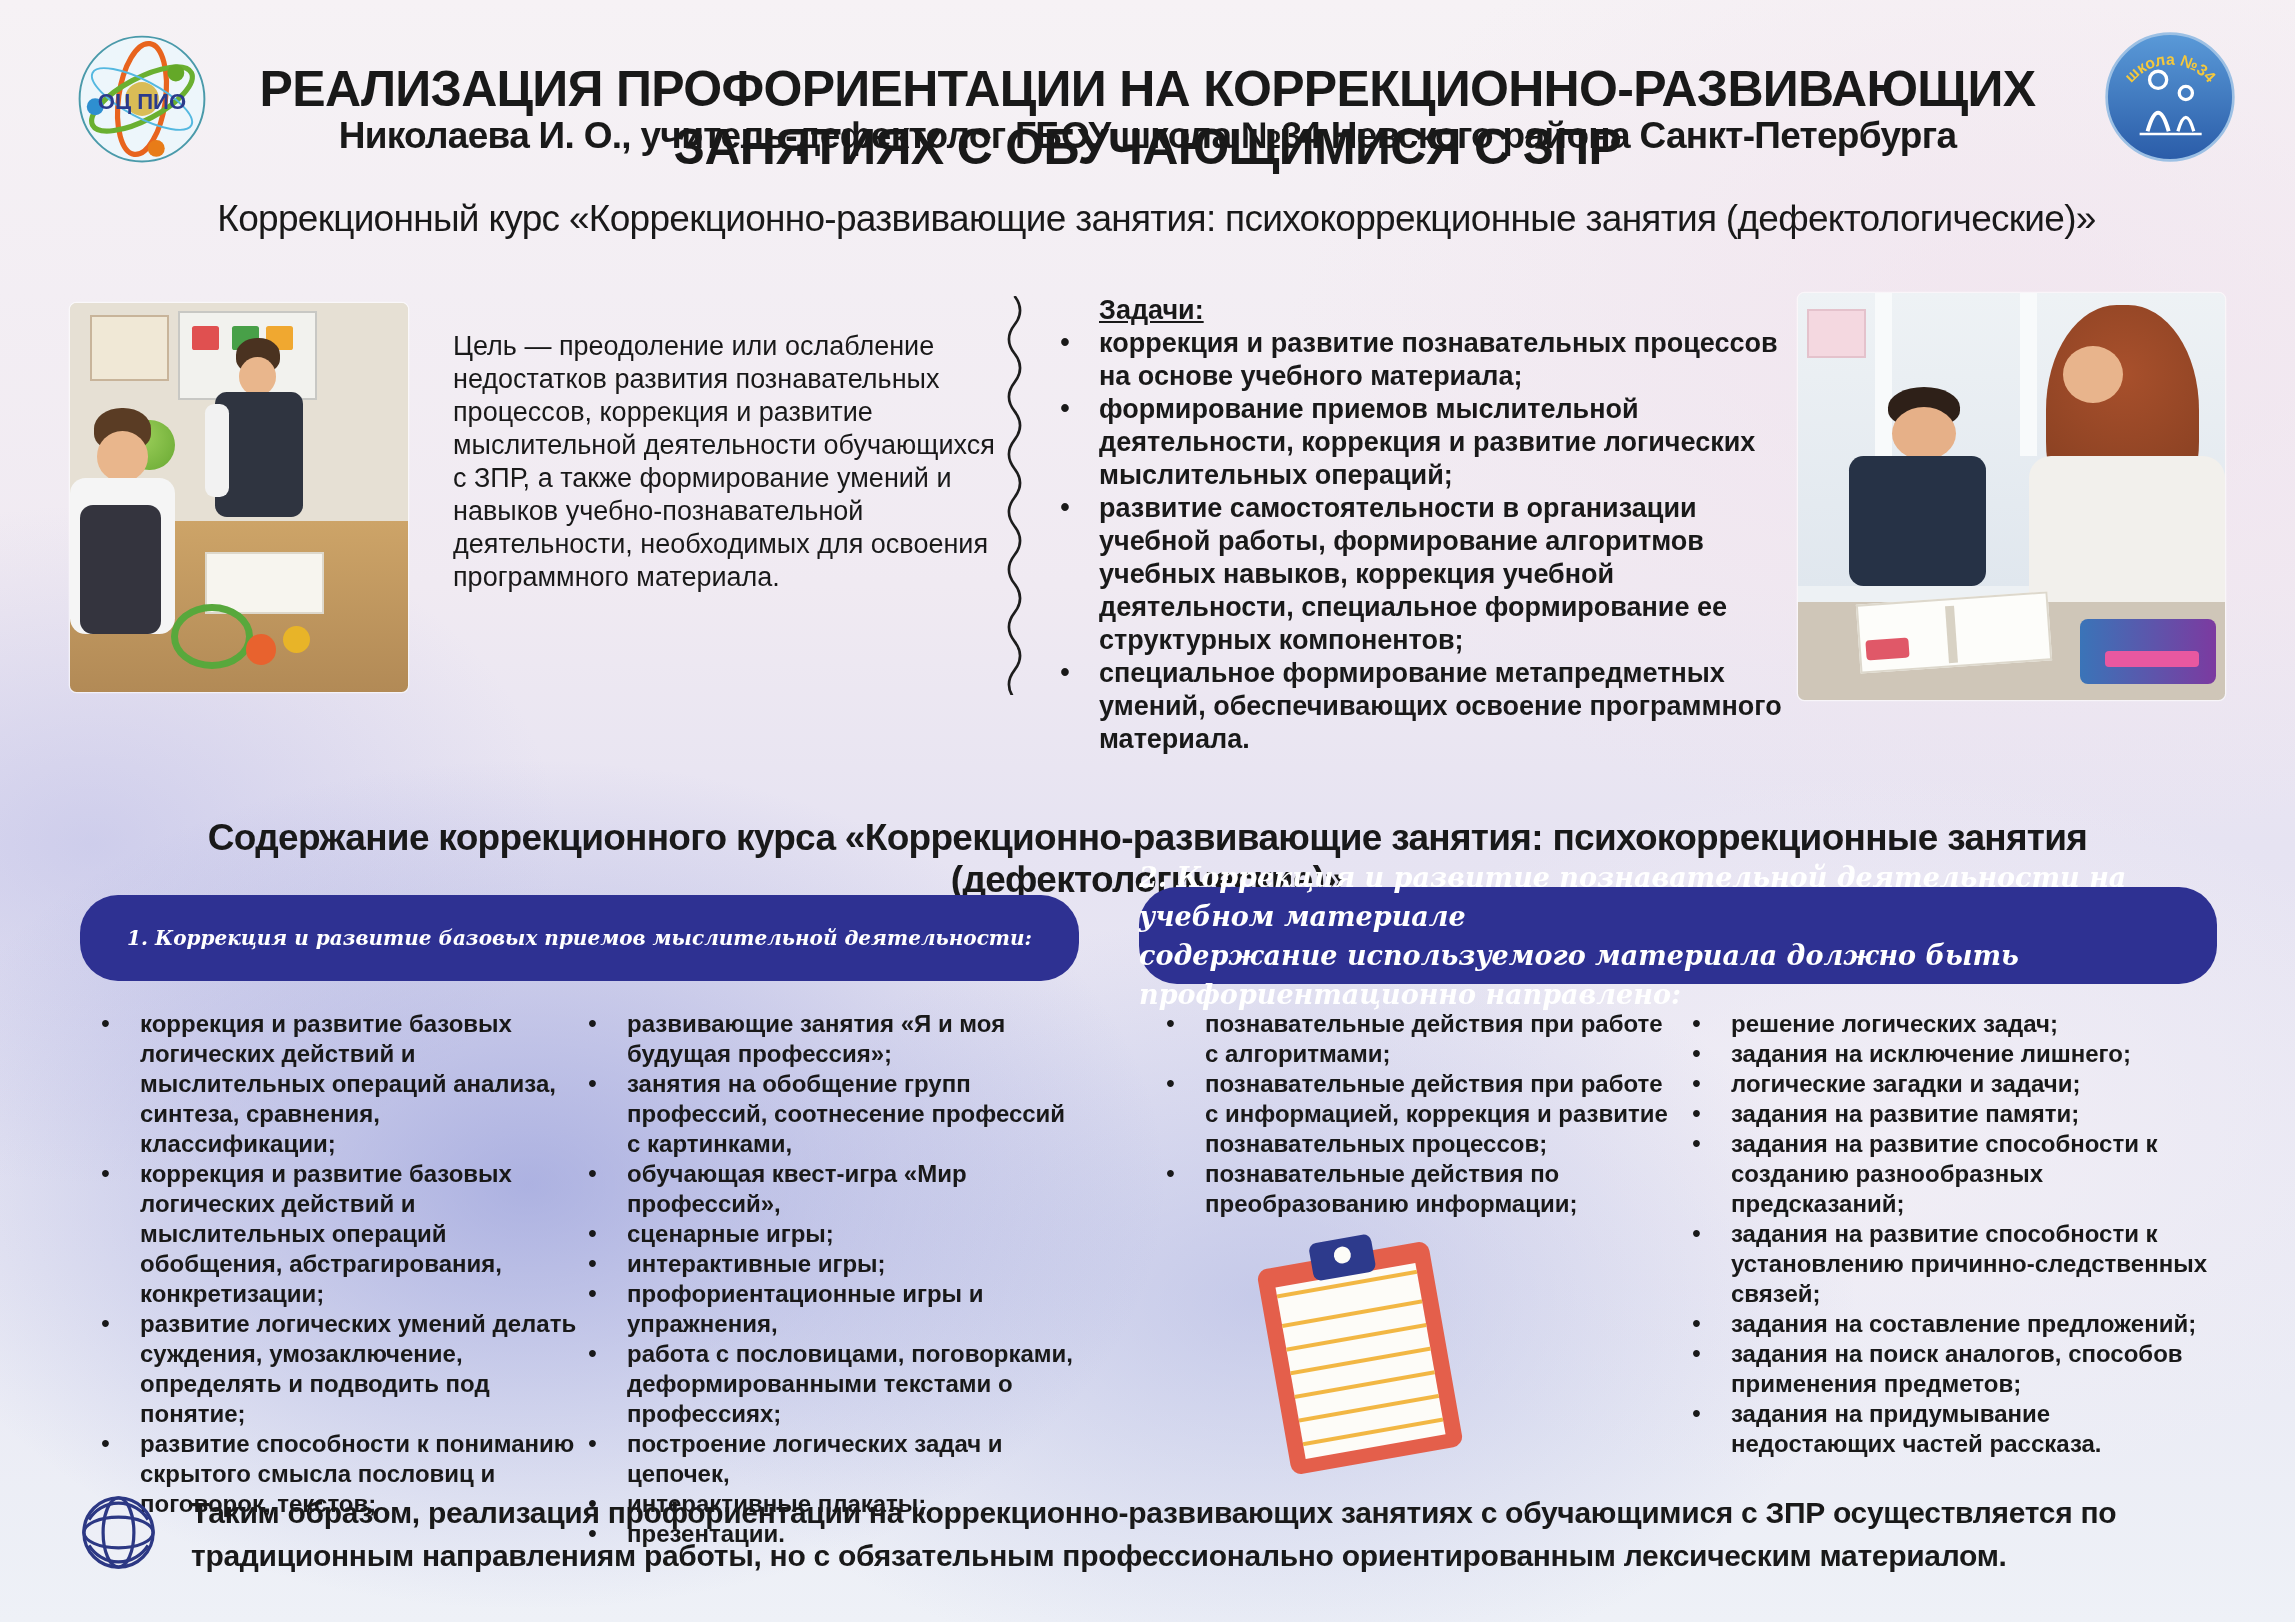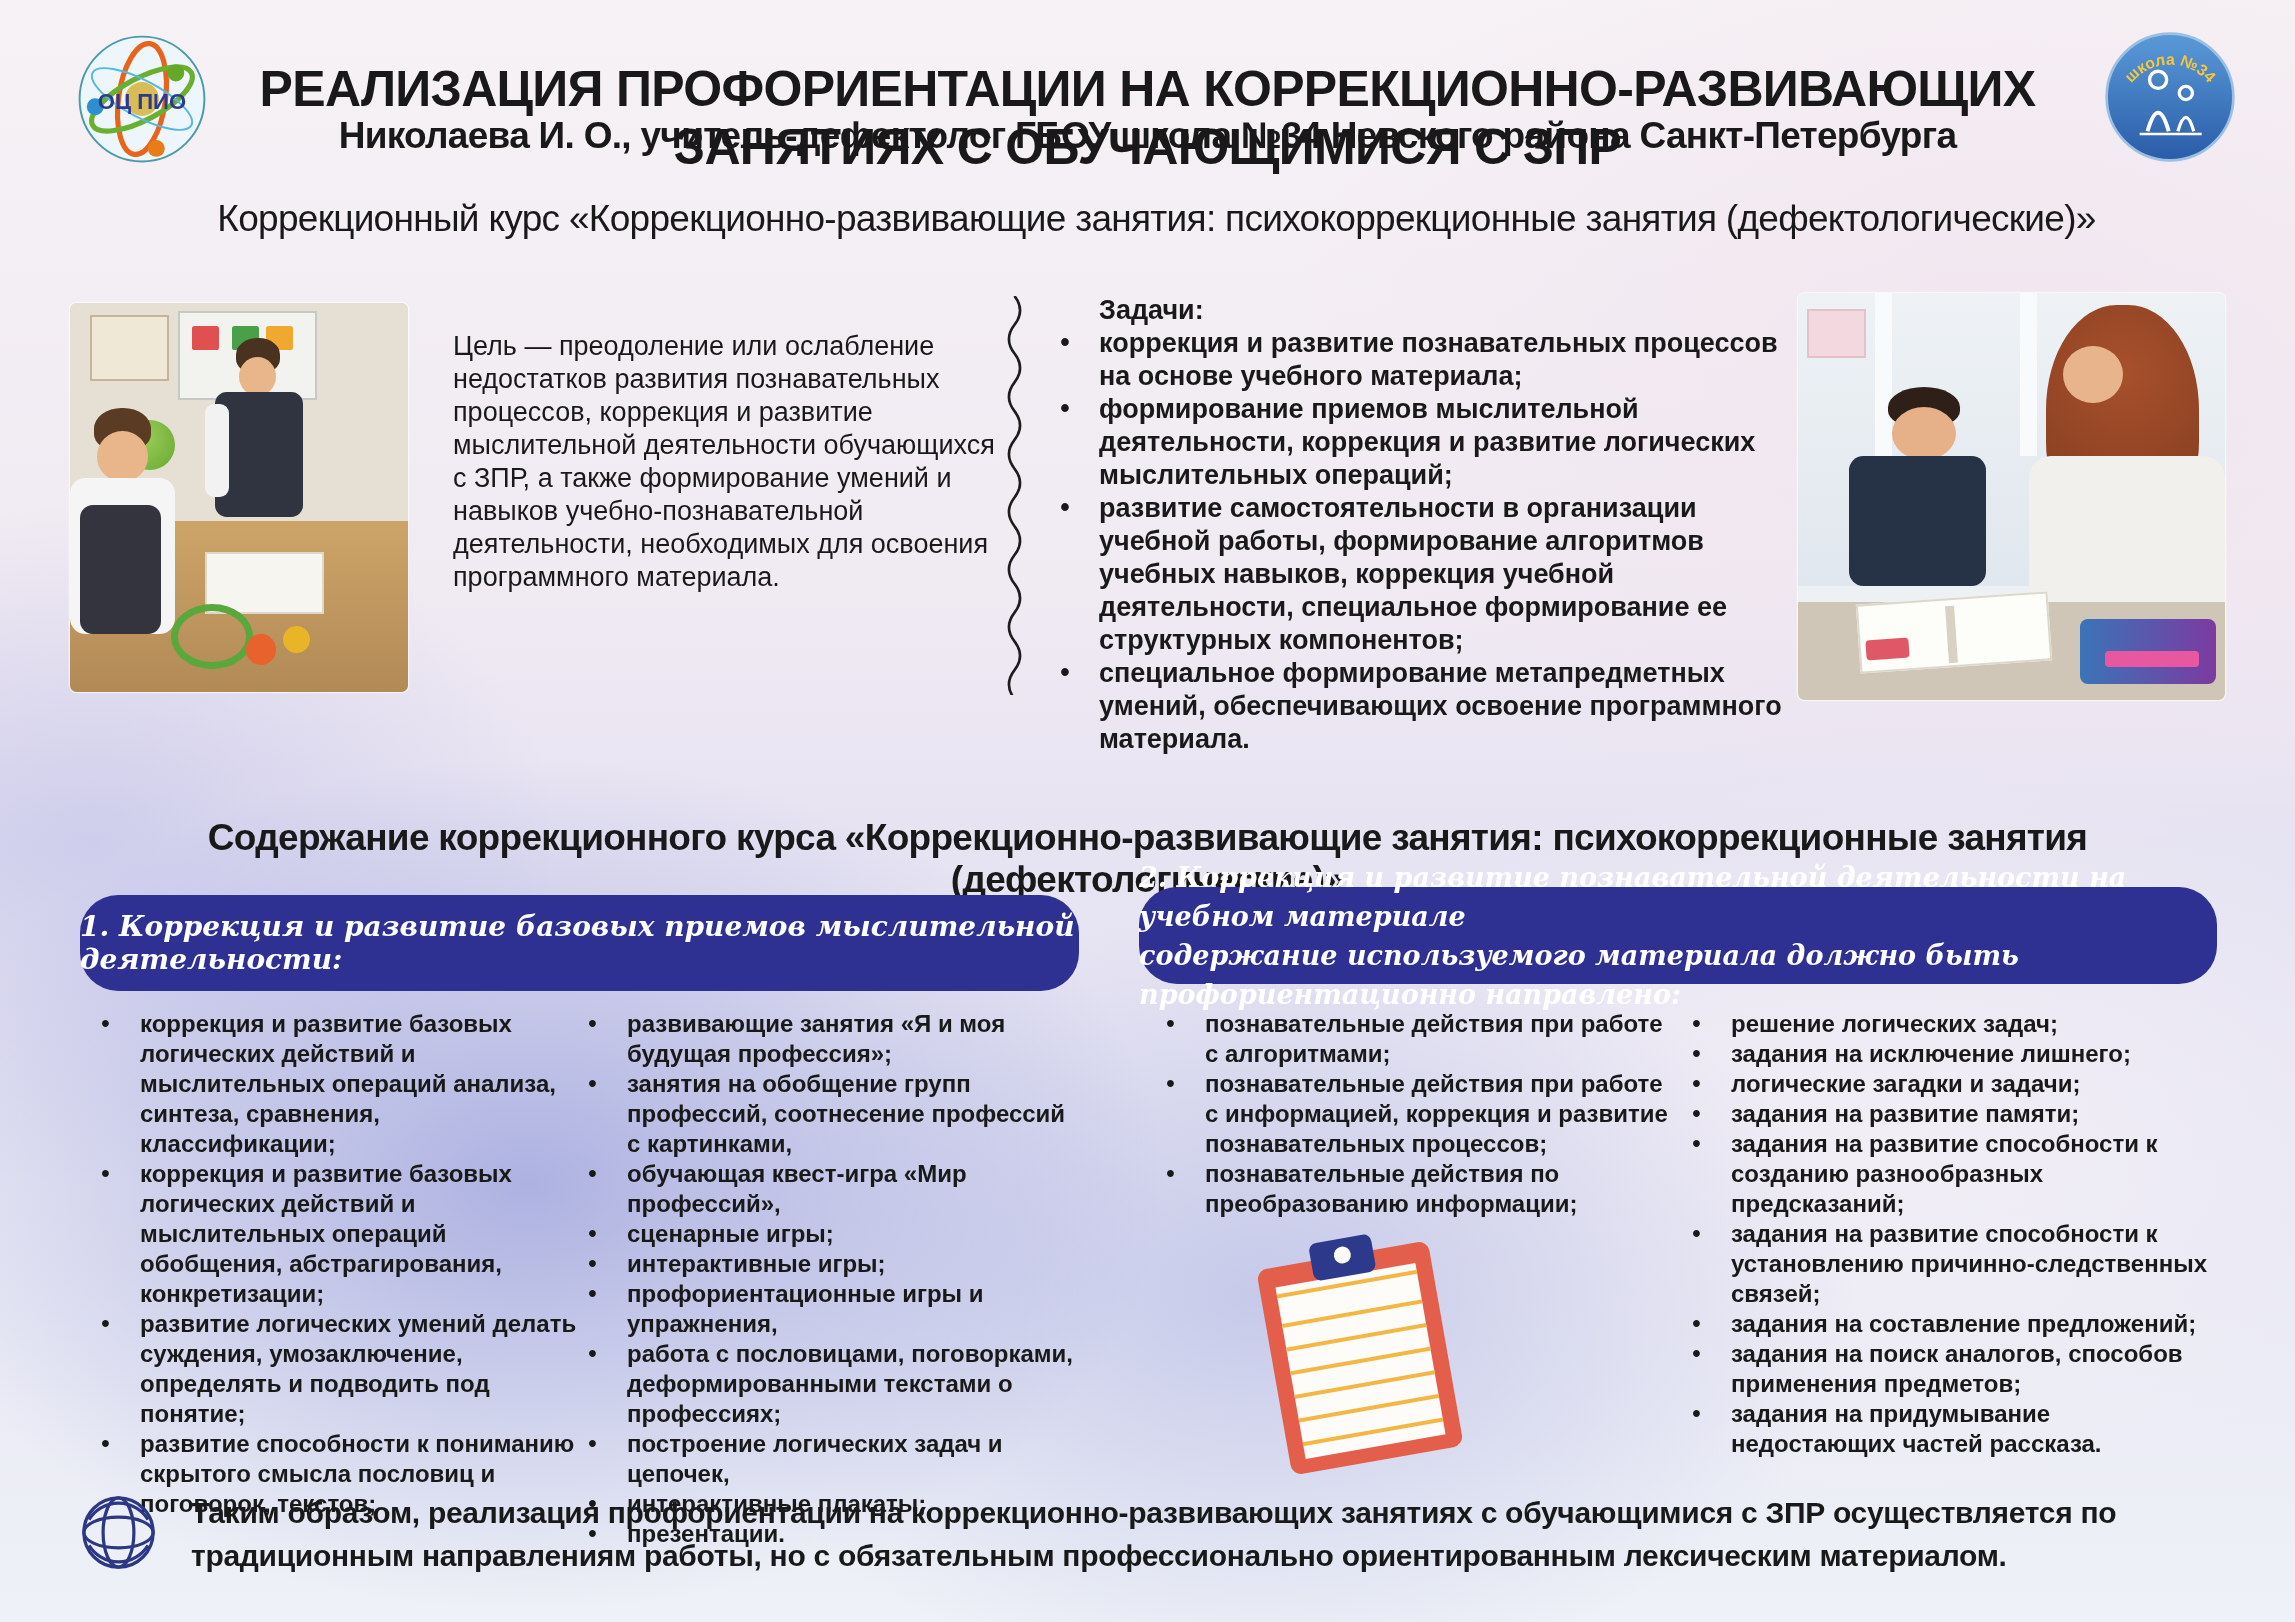--- a/index.html
+++ b/index.html
@@ -23,29 +23,29 @@
   .course-title{left:118px;right:100px;top:198px;font-size:37px;font-weight:normal;letter-spacing:-0.7px;}
   .logo-left{left:77px;top:34px;width:130px;height:130px;}
   .logo-right{left:2104px;top:31px;width:132px;height:132px;}
   
   .photo{border-radius:6.5px;overflow:hidden;box-shadow:0 0 0 1.3px rgba(255,255,255,.6);}
   .photo-left{left:70px;top:303px;width:338px;height:389px;background:#e3ddd2;}
   .photo-right{left:1798px;top:293px;width:427px;height:407px;background:#edf1f4;}
   .goal{left:453px;top:330px;width:550px;font-size:27px;line-height:33px;}
   .squiggle{left:1000px;top:296px;}
   .tasks{left:1051px;top:294px;width:733px;font-size:27px;line-height:33px;}
-  .tasks-label{margin-left:48px;font-weight:bold;}
+  .tasks-label{margin-left:48px;font-weight:bold;text-decoration:underline;}
   ul.blist{margin:0;padding:0;list-style:none;font-weight:bold;}
   ul.blist li{position:relative;padding-left:48px;}
   ul.blist li::before{content:"•";position:absolute;left:9.2px;top:-1.3px;}
   
   .content-title{left:65px;right:65px;top:817px;font-size:37px;font-weight:bold;letter-spacing:-0.7px;}
   .panel-header{background:#2e3192;border-radius:38px;color:#fff;display:flex;flex-direction:column;
     align-items:center;justify-content:center;font-family:"DejaVu Serif",serif;font-style:italic;font-weight:bold;}
-  .ph1{left:80px;top:895px;width:999px;height:96px;font-size:28px;}
+  .ph1{left:80px;top:895px;width:999px;height:86px;font-size:20px;}
   .ph2{left:1139px;top:887px;width:1078px;height:97px;font-size:27px;line-height:39px;}
   .col{font-size:24px;line-height:30px;}
   .p1c1{left:92px;top:1009px;width:487px;}
   .p1c2{left:579px;top:1009px;width:501px;}
   .p2c1{left:1157px;top:1009px;width:520px;}
   .p2c2{left:1683px;top:1009px;width:538px;}
   
   .clipboard{left:1273px;top:1254px;width:174px;height:208px;transform:rotate(-10deg);}
   .clipboard .board{position:absolute;inset:0;background:#e45f4b;border-radius:10.5px;}
   .clipboard .page{position:absolute;left:15.7px;right:15.7px;top:19.6px;bottom:14.4px;background:#fdfcf8;

